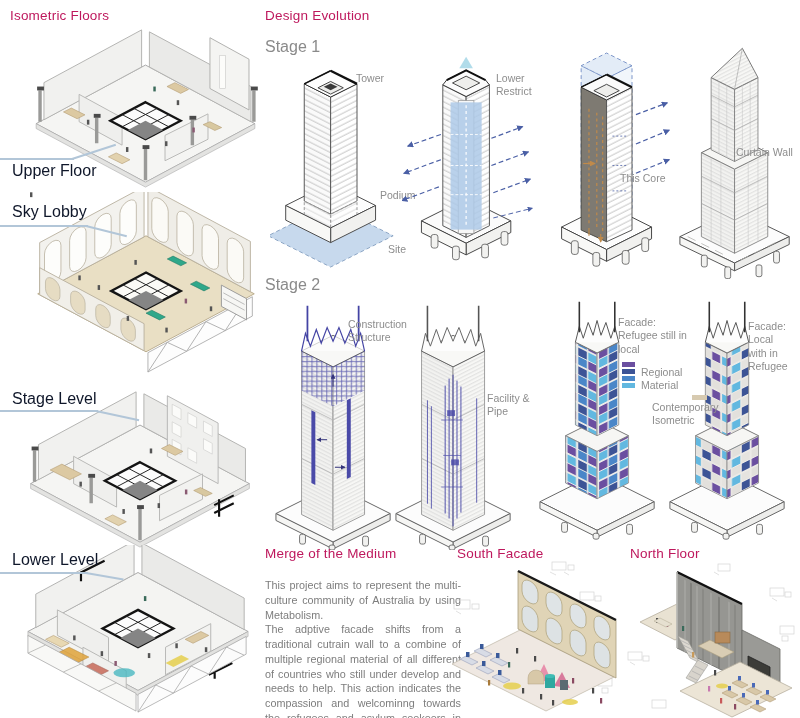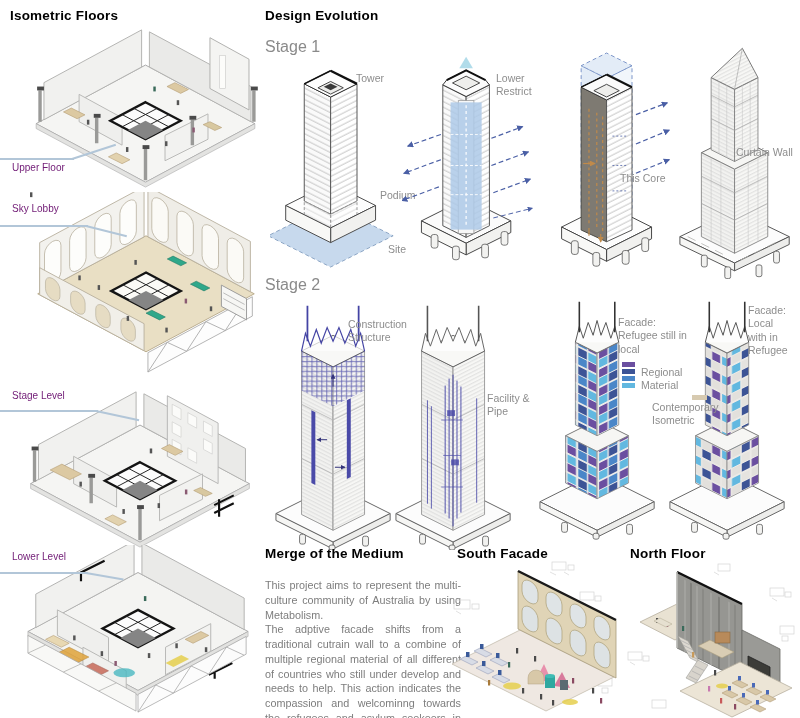--- a/index.html
+++ b/index.html
@@ -1,22 +1,22 @@
 <!DOCTYPE html>
 <html><head>
 <meta charset="utf-8">
 <style>
 *{margin:0;padding:0;box-sizing:border-box}
 html,body{width:800px;height:718px}
 body{font-family:"Liberation Sans",sans-serif;background:#fff}
 #board{position:absolute;left:0;top:0;width:800px;height:718px;background:#fff;overflow:hidden}
 .abs{position:absolute}
-.h1{font-size:13.5px;font-weight:bold;color:#000000;letter-spacing:.2px}
+.h1{font-size:13.5px;font-weight:normal;color:#be185d;letter-spacing:.2px}
 .sub{font-size:16px;color:#8a8a8a}
-.lbl{font-size:10px;color:#701a75}
+.lbl{font-size:16px;color:#0f172a}
 .ann{font-size:10.5px;color:#8d8d8d;line-height:1.28}
 .leader{height:2px;background:#b2c6d8}
 .sl{transform-origin:0 50%}
 .body-text{font-size:10.8px;color:#7d7d7d;line-height:1.37;text-align:justify;white-space:pre-line;word-spacing:.5px}
 .sw{position:absolute;height:4.5px;width:13px}
 svg{display:block}
 </style>
 </head>
 <body>
 
@@ -436,21 +436,21 @@
     <polygon points="66,150 88,139 88,55 66,66" fill="url(#mosBR)" stroke="#888" stroke-width=".8"></polygon>
     <polygon points="66,66 88,55 66,44 44,55" fill="#f8f8f6" stroke="#666"></polygon>
     <path d="M44,55 L48,39 L52,51 L57,35 L62,48 L66,33 L70,48 L75,35 L80,51 L84,39 L88,55" fill="#fdfdfd" stroke="#555" stroke-width="1"></path>
     <path d="M48,45 V14 M84,45 V14" stroke="#333" stroke-width="1.6"></path>
     <polygon points="66,246 124,217 124,224 66,253" fill="#ededeb" stroke="#666"></polygon>
     <polygon points="66,246 8,217 8,224 66,253" fill="#f6f6f4" stroke="#666"></polygon>
     <rect x="30" y="238" width="6" height="10" rx="2" fill="#f2f2f0" stroke="#555" stroke-width=".8"></rect>
     <rect x="62" y="249" width="6" height="6" rx="2" fill="#f2f2f0" stroke="#555" stroke-width=".8"></rect>
     <rect x="96" y="240" width="6" height="10" rx="2" fill="#f2f2f0" stroke="#555" stroke-width=".8"></rect>
   </svg>
-  <div class="ann abs" style="left:748px;top:304px;width:32px">Facade: Local with in Refugee</div>
+  <div class="ann abs" style="left:748px;top:320px;width:32px">Facade: Local with in Refugee</div>
   <div>
     <span class="sw" style="left: 692px; top: 395px; width: 15px; background: rgb(215, 202, 176);"></span>
     <div class="ann abs" style="left:652px;top:401px;width:76px">Contemporary Isometric</div>
   </div>
 
   <div class="h1 abs" style="left:265px;top:546px">Merge of the Medium</div>
   <div class="body-text abs" style="left:265px;top:578px;width:196px">This project aims to represent the multi-culture community of Australia by using Metabolism.
 The adptive facade shifts from a traditional cutrain wall to a combine of multiple regional material of all different of countries who still under develop and needs to help. This  action indicates the compassion and welcominng towards the refugees and asylum seekeers in Melbourne.</div>
 
   <div class="h1 abs" style="left:457px;top:546px">South Facade</div>

